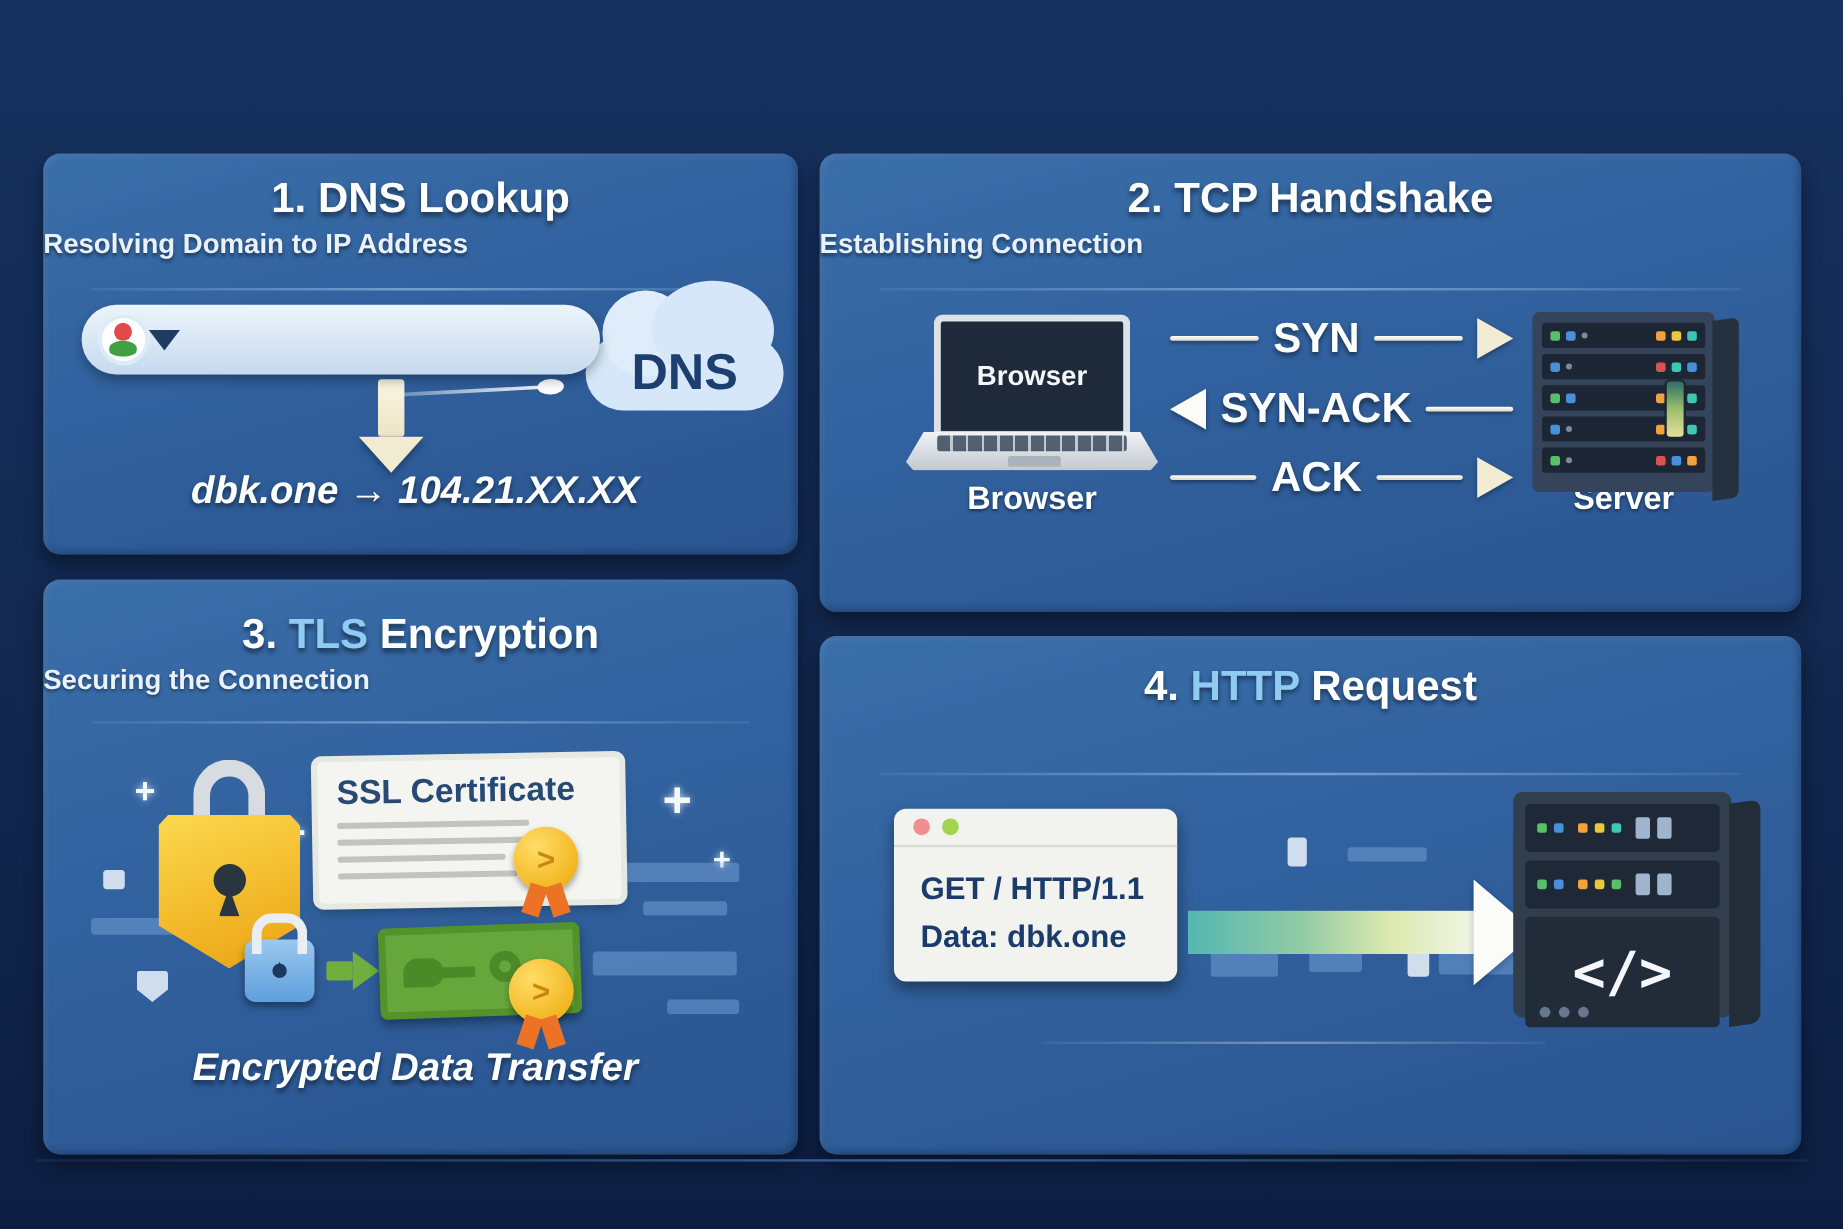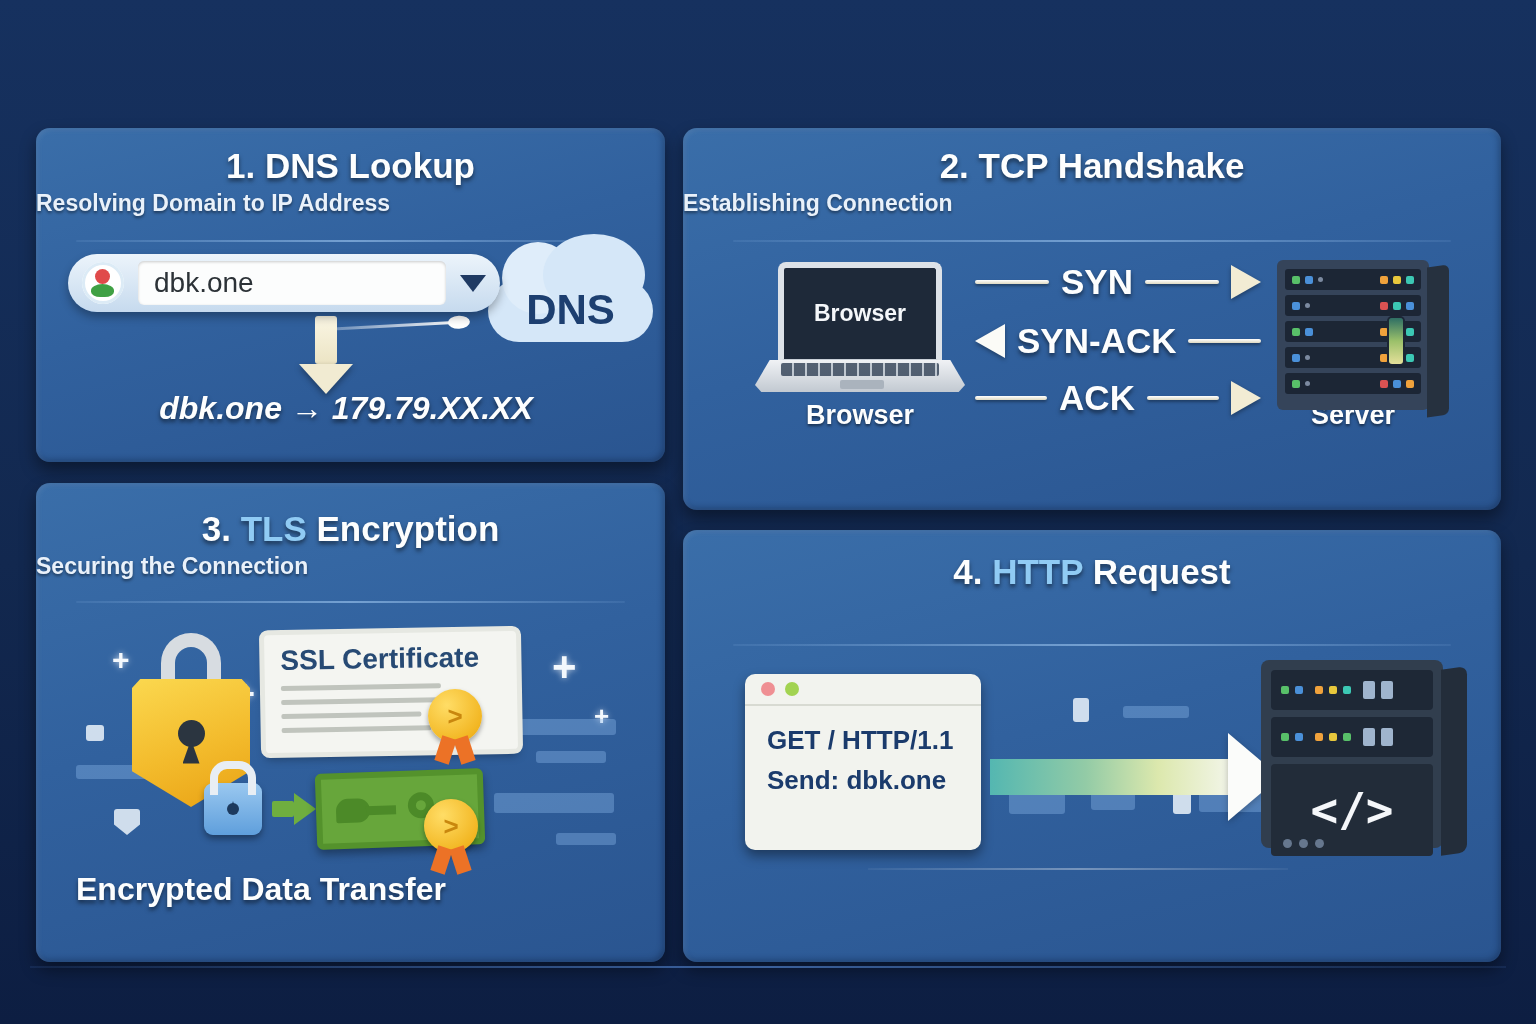--- a/index.html
+++ b/index.html
@@ -28,22 +28,22 @@
   .panel-title { position:absolute; left:0; width:100%; text-align:center;
                  font-size:35px; font-weight:bold; color:#fdfefe;
                  text-shadow:0 3px 4px rgba(0,0,0,.5); }
   .panel-title .accent { color:#90cbf4; }
   .panel-sub { position:absolute; left:0; width:100%; 
                font-size:23px; font-weight:bold; color:#e9f1fa;
                text-shadow:0 2px 3px rgba(0,0,0,.45); }
   .hdr-divider { position:absolute; height:2px; border-radius:1px;
                  background:linear-gradient(90deg,rgba(160,200,245,.1),rgba(170,210,250,.55),rgba(160,200,245,.1)); }
 
-  .caption { position:absolute; font-size:32px; font-weight:bold; 
-             color:#fdfefe; text-shadow:0 3px 4px rgba(0,0,0,.5); text-align:left; }
+  .caption { position:absolute; font-size:32px; font-weight:bold; font-style:italic;
+             color:#fdfefe; text-shadow:0 3px 4px rgba(0,0,0,.5); text-align:center; }
 
   
   .pill { position:absolute; left:32px; top:126px; width:432px; height:58px;
           background:linear-gradient(#ecf4fb,#c6daee); border-radius:30px;
           display:flex; align-items:center; padding:0 14px;
           box-shadow:0 5px 10px rgba(0,0,0,.3); z-index:3; }
   .avatar { width:42px; height:42px; border-radius:50%; background:#fff; position:relative;
             box-shadow:inset 0 0 0 3px #dcebf6; flex:0 0 auto; }
   .avatar .head { position:absolute; left:13px; top:7px; width:15px; height:15px;
                   border-radius:50%; background:#e04a4a; }
@@ -177,21 +177,21 @@
                border-radius:12px 12px 12px 2px; }
   .gkey .stem { position:absolute; left:30px; top:10px; width:30px; height:9px; background:#4c8a28; }
   .gcircle { position:absolute; right:44px; top:16px; width:26px; height:26px;
              border:8px solid #4c8a28; border-radius:50%; }
 
   .sparkle { position:absolute; color:#f3f8fd; font-weight:bold; text-shadow:0 0 6px rgba(255,255,255,.7); }
   .deco { position:absolute; background:rgba(140,185,235,.38); border-radius:3px; }
   .deco.light { background:rgba(235,243,250,.85); }
 
   
-  .reqwin { position:absolute; left:62px; top:144px; width:236px; height:176px;
+  .reqwin { position:absolute; left:62px; top:144px; width:236px; height:144px;
             background:#f2f3ee; border-radius:10px; box-shadow:0 6px 12px rgba(0,0,0,.4); z-index:2; }
   .reqwin-bar { height:32px; border-bottom:2px solid #d8dad2; display:flex; align-items:center;
                 padding:0 16px; gap:10px; }
   .windot { width:14px; height:14px; border-radius:50%; }
   .windot.red { background:#ef8f93; } .windot.green { background:#a2d351; }
   .reqwin-body { padding:14px 0 0 22px; font-size:26px; font-weight:bold; color:#1b3b6c; line-height:1.55; }
 
   .garrow { position:absolute; left:307px; top:203px; display:flex; align-items:center; z-index:2; }
   .garrow .sh { width:240px; height:36px;
                 background:linear-gradient(90deg,#54b7b1 0%,#93cba6 40%,#dce8ad 70%,#f2f5e8 100%); }
@@ -229,34 +229,33 @@
   <div class="panel" id="panel-dns">
     <div class="panel-title" style="top:18px;">1. DNS Lookup</div>
     <div class="panel-sub" style="top:62px;">Resolving Domain to IP Address</div>
     <div class="hdr-divider" style="left:40px; right:40px; top:112px;"></div>
 
     <div class="pill">
       <div class="avatar">
         <div class="head"></div>
         <div class="bodyshape"></div>
       </div>
-      <div class="urlfield">dbk.one</div>
       <div class="dd-btn"></div>
     </div>
 
     <div class="cloud"></div>
     <div class="cloud-label">DNS</div>
 
     <div class="nib-line"></div>
     <div class="down-arrow">
       <div class="shaft"></div>
       <div class="head"></div>
     </div>
 
-    <div class="resolution">dbk.one → 179.79.XX.XX</div>
+    <div class="resolution">dbk.one → 104.21.XX.XX</div>
   </div>
 
   <div class="panel" id="panel-tcp">
     <div class="panel-title" style="top:18px;">2. TCP Handshake</div>
     <div class="panel-sub" style="top:62px;">Establishing Connection</div>
     <div class="hdr-divider" style="left:50px; right:50px; top:112px;"></div>
 
     <div class="laptop">
       <div class="laptop-screen">
         <span>Browser</span>
@@ -398,21 +397,21 @@
     </div>
     <div class="hdr-divider" style="left:50px; right:50px; top:114px;"></div>
 
     <div class="reqwin">
       <div class="reqwin-bar">
         <div class="windot red"></div>
         <div class="windot green"></div>
       </div>
       <div class="reqwin-body">
         <div>GET / HTTP/1.1</div>
-        <div>Send: dbk.one</div>
+        <div>Data: dbk.one</div>
       </div>
     </div>
 
     <div class="garrow">
       <div class="sh"></div>
       <div class="hd"></div>
     </div>
     <div class="deco light" style="left:390px; top:168px; width:16px; height:24px;"></div>
     <div class="deco" style="left:440px; top:176px; width:66px; height:12px;"></div>
     <div class="deco" style="left:326px; top:258px; width:56px; height:26px;"></div>

